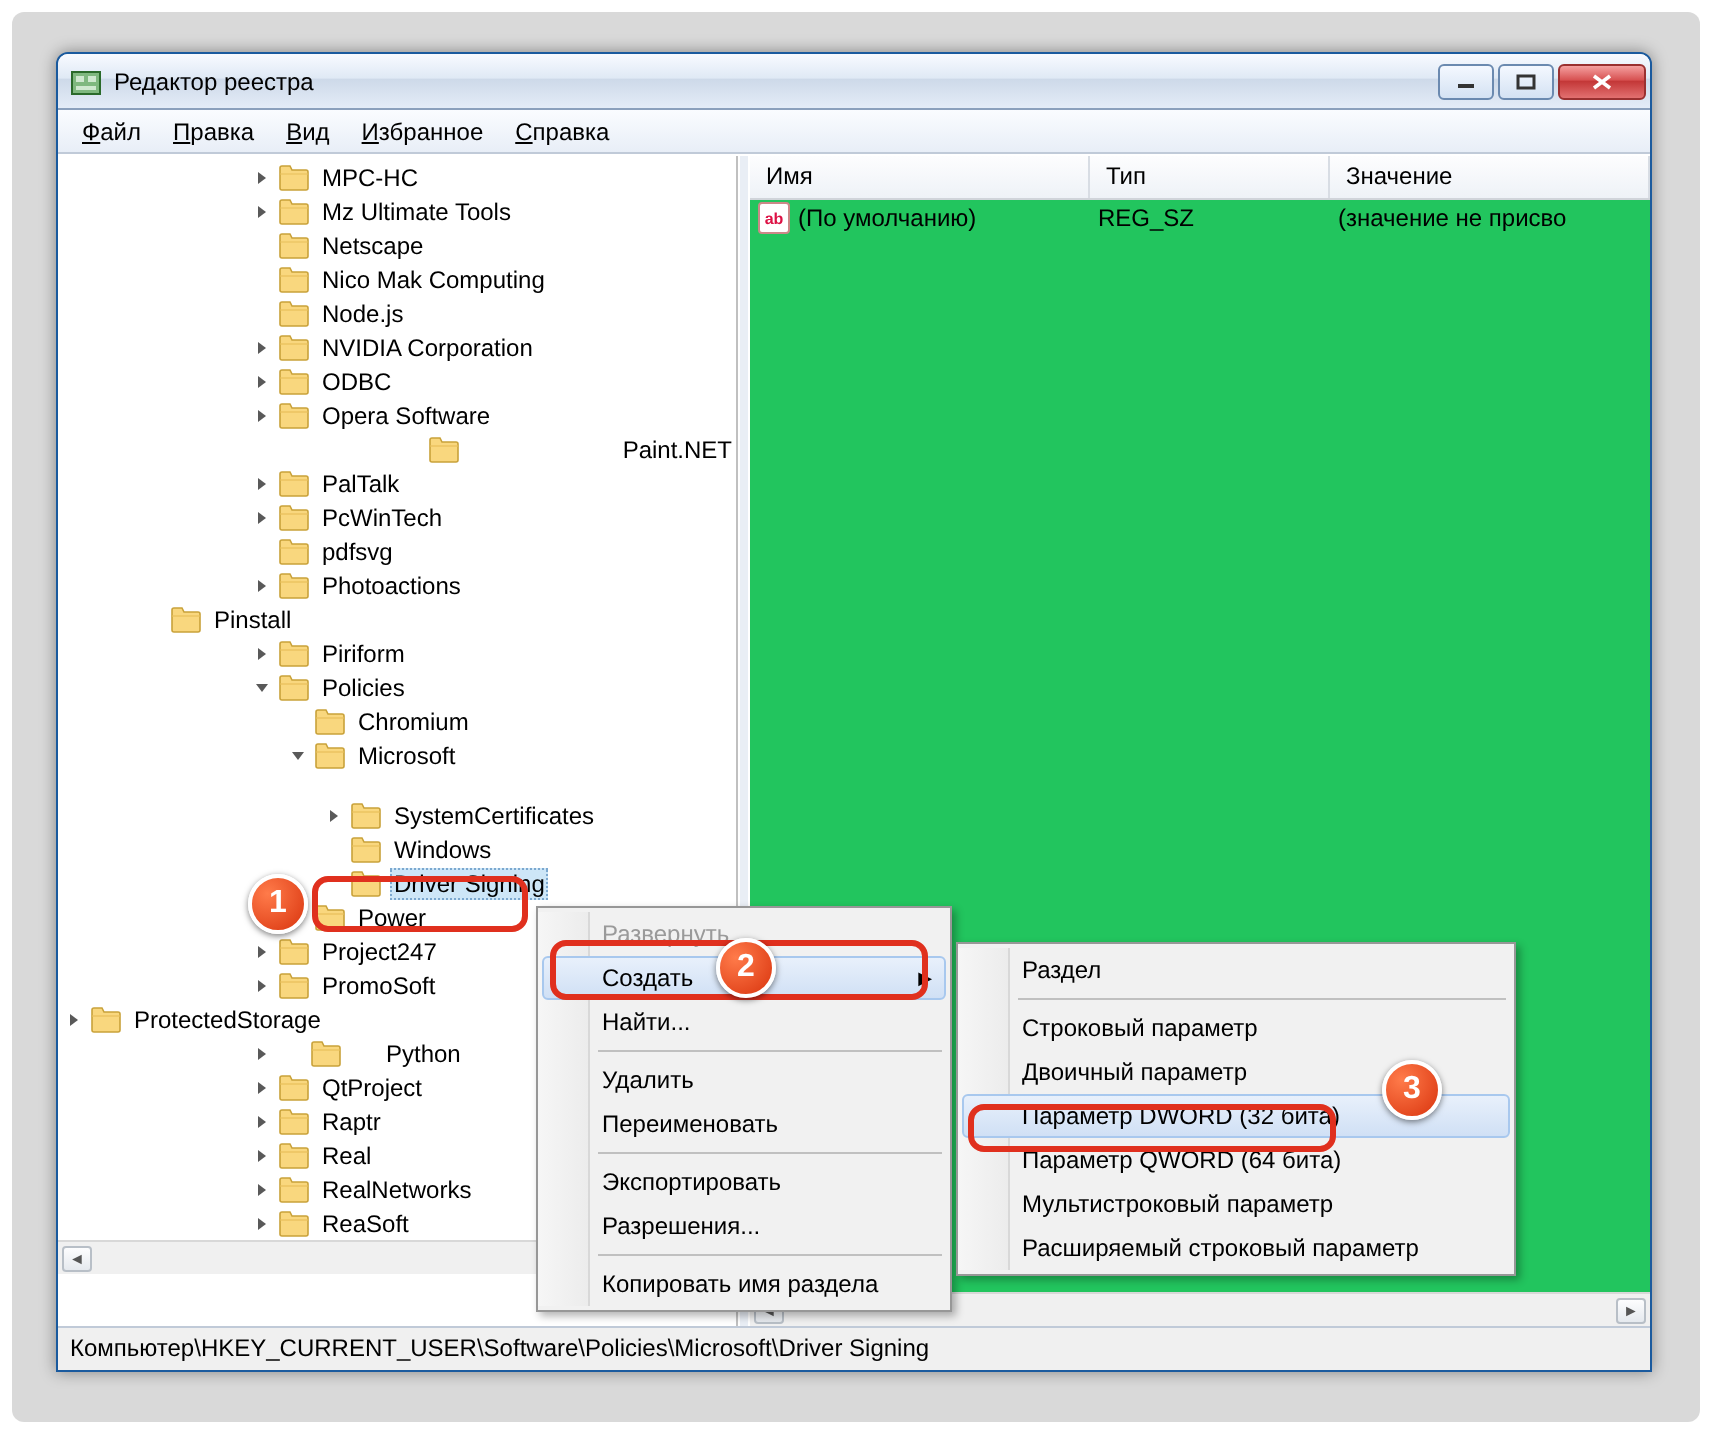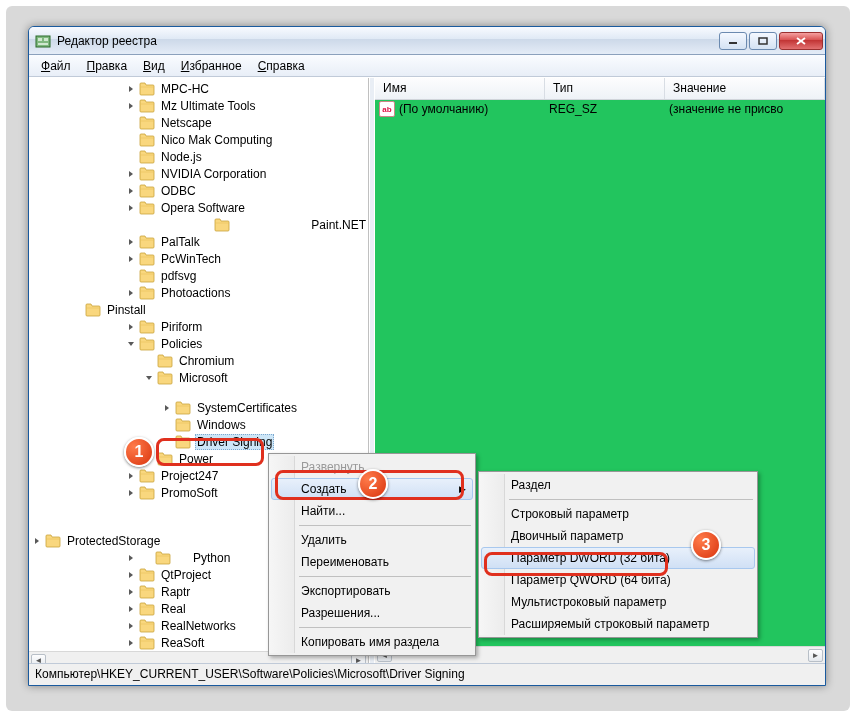--- a/index.html
+++ b/index.html
@@ -387,21 +387,21 @@
                 </svg>
               </span>
               <svg class="folder-icon" viewBox="0 0 16 14">
                 <path d="M1 3 L1 12 Q1 13 2 13 L14 13 Q15 13 15 12 L15 4 Q15 3 14 3 L7 3 L6 1 L2 1 Q1 1 1 2 Z" fill="#f9d77e" stroke="#c9a23a" stroke-width="0.8"></path>
                 <path d="M1 5 L15 5" stroke="#e8bf5a" stroke-width="0.6"></path>
               </svg>
               <span class="label">PromoSoft</span>
             </div>
           </li>
           <li>
-            <div class="node" style=" margin-top: 31px;">
+            <div class="node" style="">
               <span class="expander closed">
                 <svg width="8" height="8" viewBox="0 0 8 8">
                   <path d="M2 1 L6 4 L2 7 Z" fill="#595959"></path>
                 </svg>
               </span>
               <svg class="folder-icon" viewBox="0 0 16 14">
                 <path d="M1 3 L1 12 Q1 13 2 13 L14 13 Q15 13 15 12 L15 4 Q15 3 14 3 L7 3 L6 1 L2 1 Q1 1 1 2 Z" fill="#f9d77e" stroke="#c9a23a" stroke-width="0.8"></path>
                 <path d="M1 5 L15 5" stroke="#e8bf5a" stroke-width="0.6"></path>
               </svg>
               <span class="label">ProtectedStorage</span>

